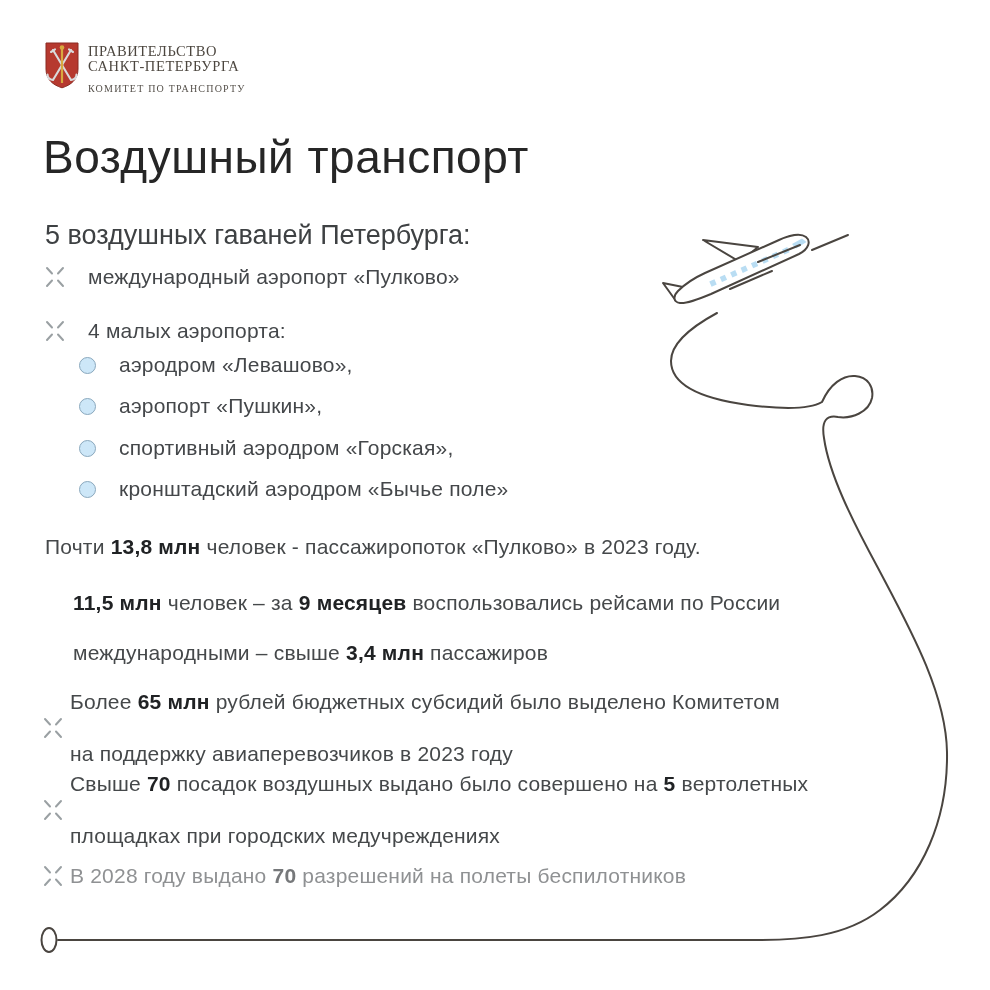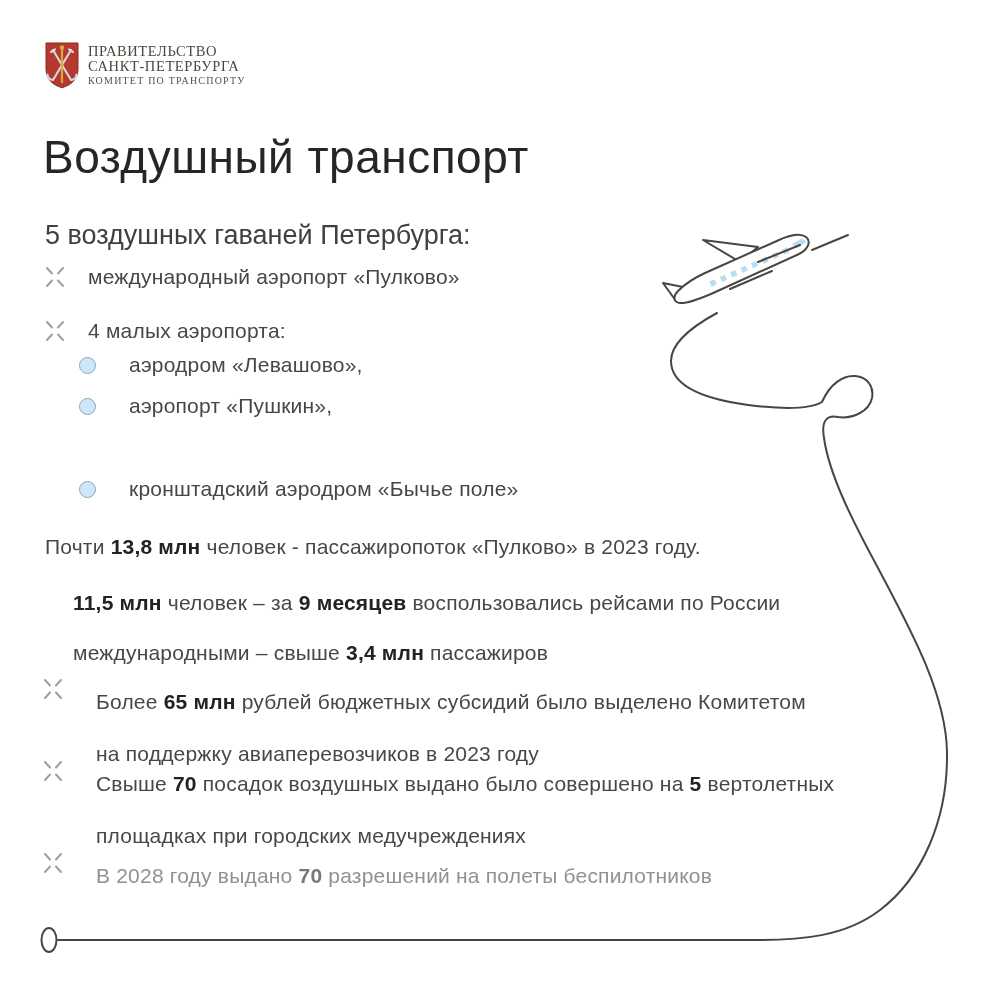--- a/index.html
+++ b/index.html
@@ -6,37 +6,37 @@
   .canvas{
     position:relative;width:990px;height:990px;background:#ffffff;overflow:hidden;
     font-family:"Liberation Sans","DejaVu Sans",sans-serif;color:#45484a;
   }
   .layer{position:absolute;left:0;top:0;}
   
   .header{position:absolute;left:45px;top:42px;display:flex;align-items:flex-start;gap:9px;z-index:2;}
   .crest{width:34px;height:47px;flex:0 0 auto;}
   .org{font-family:"Liberation Serif","DejaVu Serif",serif;color:#4c463f;padding-top:2px;}
   .org-l1,.org-l2{font-size:14.5px;letter-spacing:.6px;line-height:14.5px;}
-  .org-l3{font-size:10px;letter-spacing:1.2px;margin-top:2px;color:#55504a;}
+  .org-l3{font-size:10px;letter-spacing:1.2px;margin-top:10px;color:#55504a;}
   
   .title{position:absolute;left:43px;top:130px;font-size:46px;letter-spacing:.5px;color:#262626;z-index:2;}
   .subtitle{position:absolute;left:45px;top:220px;font-size:27px;color:#3e4143;z-index:2;}
   
   .bullet-row{position:absolute;left:42px;display:flex;align-items:center;gap:20px;z-index:2;}
   .bullet-row .txt{font-size:21px;letter-spacing:.2px;color:#44474a;}
   .x-icon{width:26px;height:26px;flex:0 0 auto;}
-  .sub-row{position:absolute;left:79px;display:flex;align-items:center;gap:33px;z-index:2;}
+  .sub-row{position:absolute;left:79px;display:flex;align-items:center;gap:23px;z-index:2;}
   .dot{width:15px;height:15px;border-radius:50%;background:#cde7f8;border:1.6px solid #8aa8bd;flex:0 0 auto;}
   .sub-row .txt{font-size:21px;letter-spacing:.2px;color:#44474a;}
   
   .para{position:absolute;left:45px;font-size:21px;letter-spacing:.2px;color:#45484a;z-index:2;}
   .para.two{line-height:50px;margin-left:28px;}
   .b{font-weight:700;color:#202224;}
   
-  .stat-row{position:absolute;left:40px;display:flex;align-items:flex-start;gap:30px;z-index:2;}
+  .stat-row{position:absolute;left:40px;display:flex;align-items:center;gap:4px;z-index:2;}
   .stat-row .txt{font-size:21px;letter-spacing:.2px;line-height:52px;color:#45484a;max-width:850px;}
   .stat-row.muted .txt{color:#8f9193;}
   .stat-row.muted .b{color:#76787a;}
   svg{display:block;}
 </style>
 </head>
 <body>
 
 <div class="canvas">
 
@@ -133,20 +133,24 @@
   </div>
 
   <div class="sub-row" style="top:353px;">
     <span class="dot"></span>
     <span class="txt">аэродром «Левашово»,</span>
   </div>
   <div class="sub-row" style="top:394px;">
     <span class="dot"></span>
     <span class="txt">аэропорт «Пушкин»,</span>
   </div>
+  <div class="sub-row" style="top:436px;">
+    <span class="dot"></span>
+    <span class="txt">спортивный аэродром «Горская»,</span>
+  </div>
   <div class="sub-row" style="top:477px;">
     <span class="dot"></span>
     <span class="txt">кронштадский аэродром «Бычье поле»</span>
   </div>
 
   <div class="para" style="top:535px;"><span>Почти </span><span class="b">13,8 млн</span><span> человек - пассажиропоток «Пулково» в 2023 году.</span></div>
   <div class="para two" style="top:578px;"><span class="b">11,5 млн</span><span> человек – за </span><span class="b">9 месяцев</span><span> воспользовались рейсами по России</span><br><span>международными – свыше </span><span class="b">3,4 млн</span><span> пассажиров</span></div>
 
   <div class="stat-row" style="top:676px;">
     <svg class="x-icon" viewBox="0 0 26 26">

